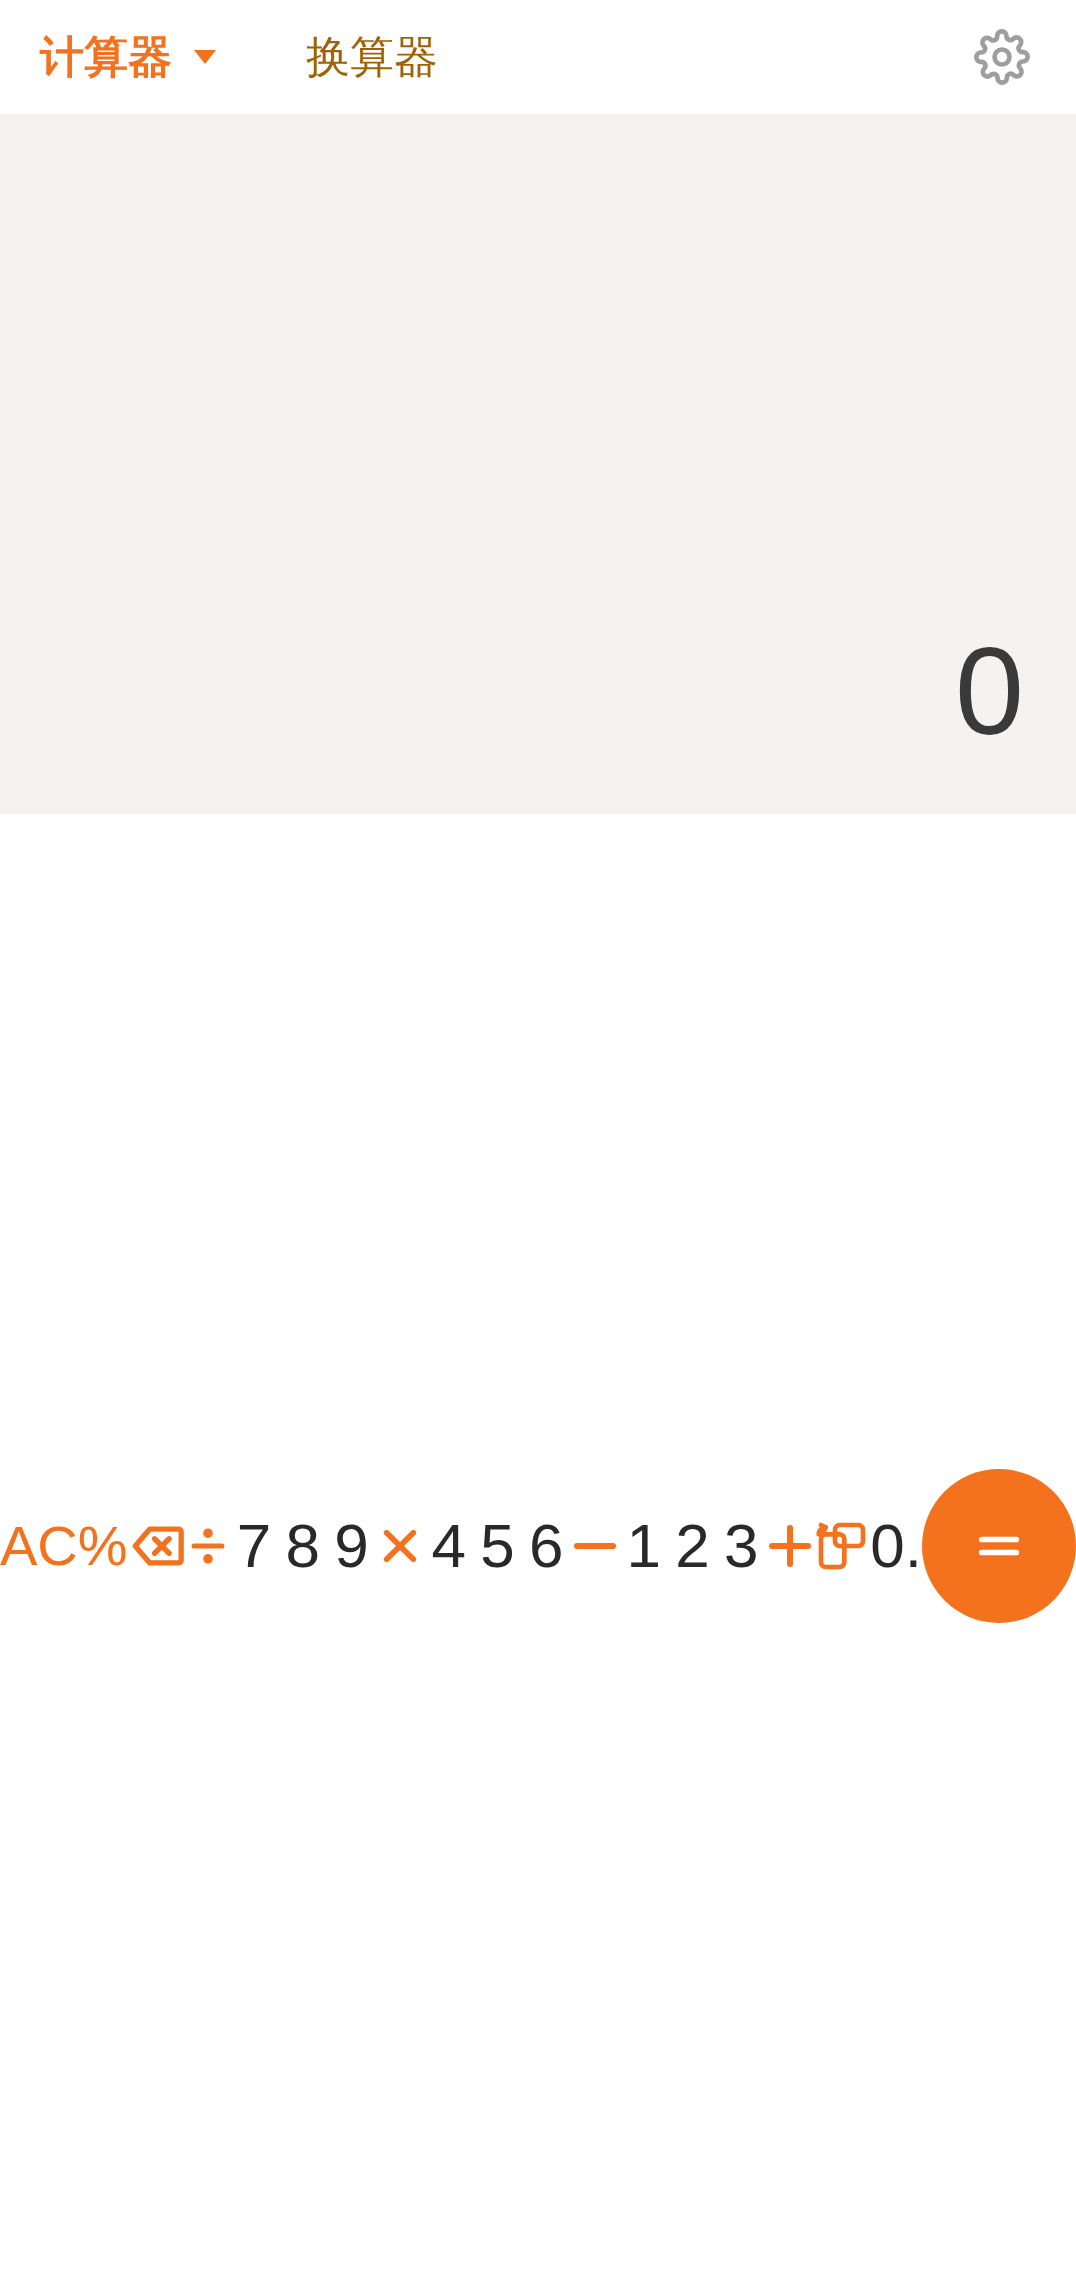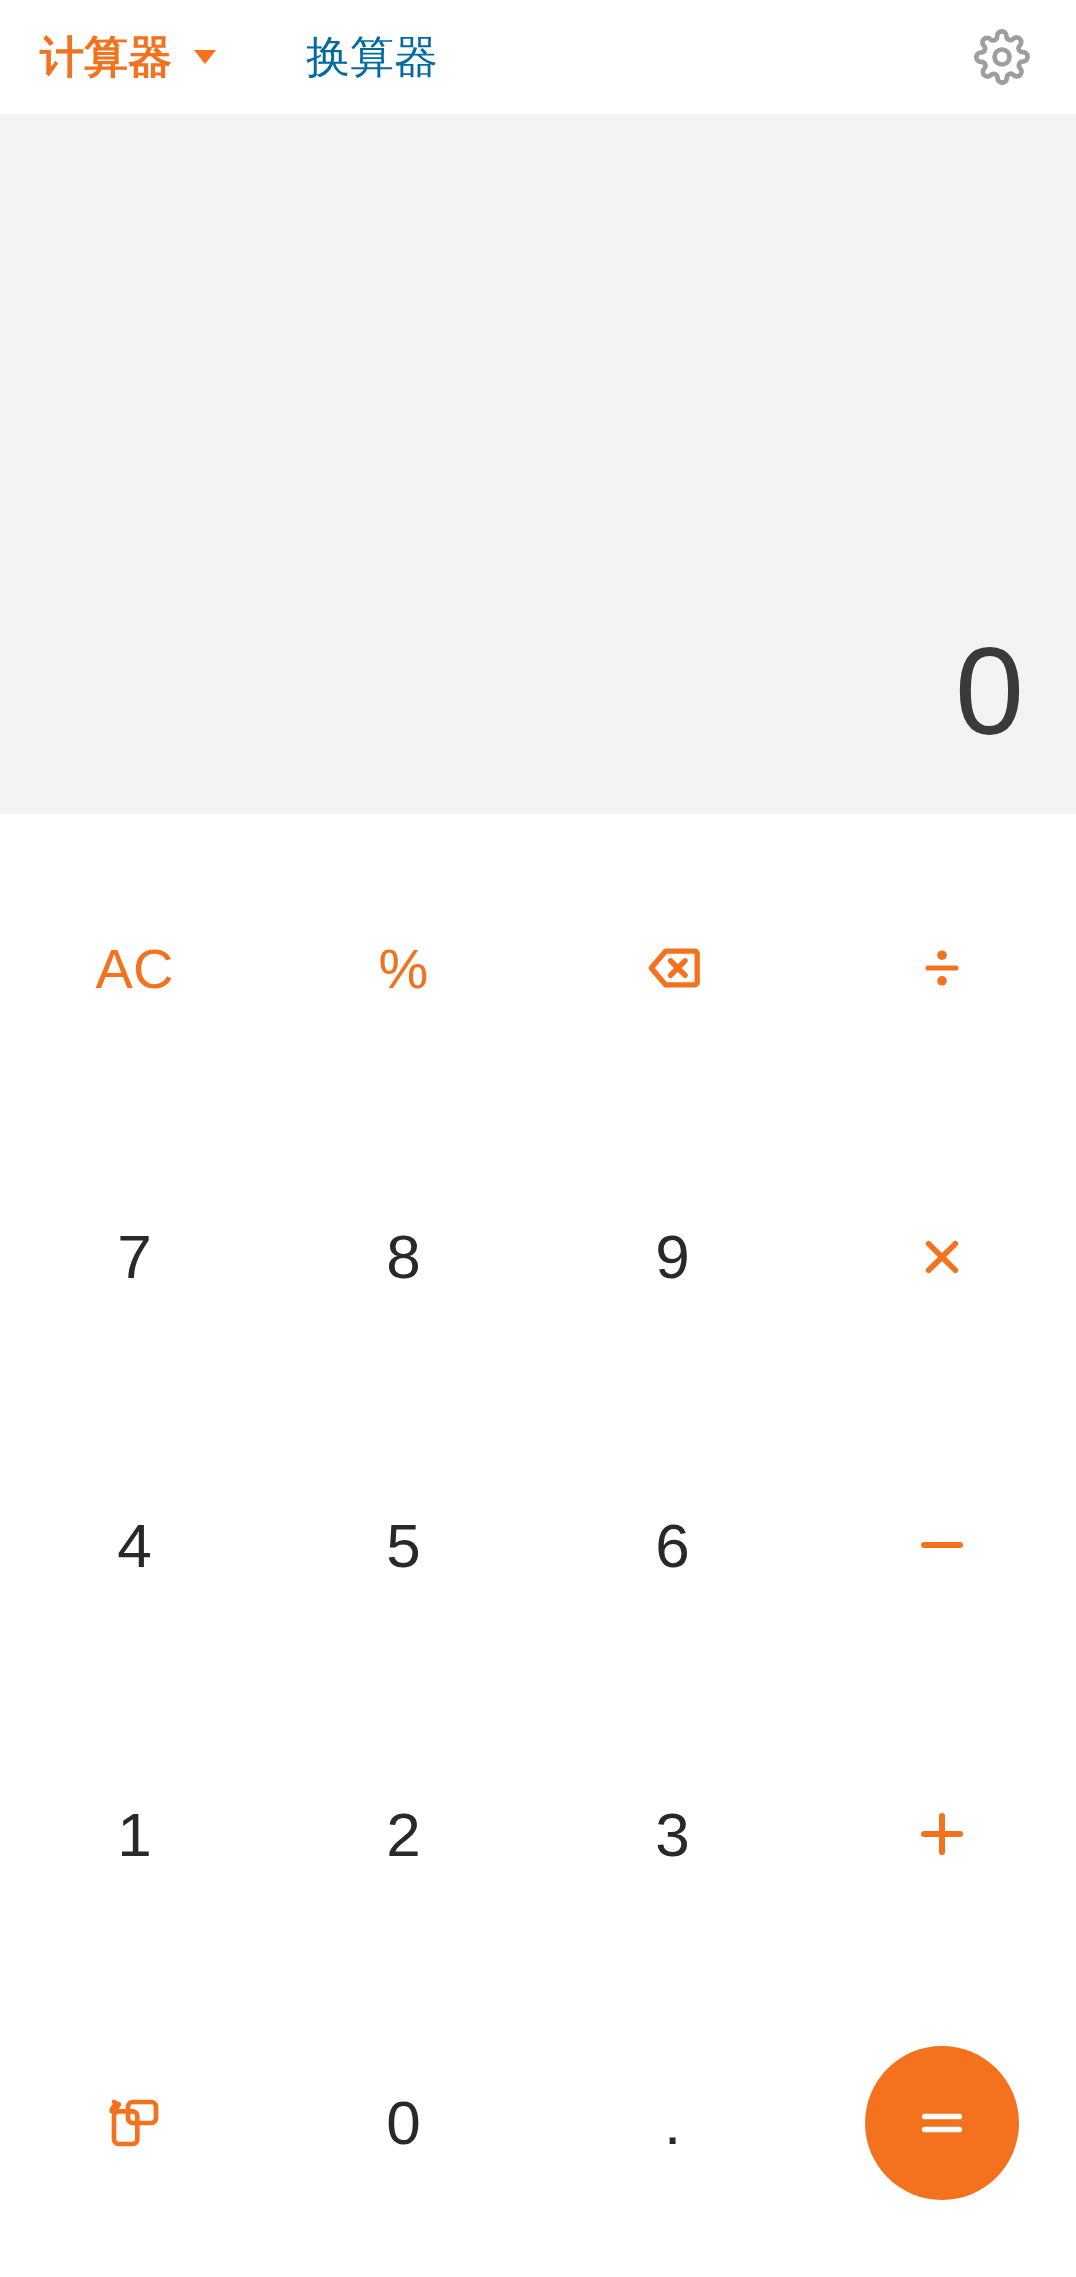--- a/index.html
+++ b/index.html
@@ -22,21 +22,21 @@
       padding: 0 40px;
     }
     .tab {
       font-size: 44px;
       font-weight: 700;
       margin-right: 90px;
       display: flex;
       align-items: center;
     }
     .tab.active { color: #f4711e; gap: 8px; }
-    .tab.inactive { color: #0369a1; font-weight: 500; }
+    .tab.inactive { color: #a16207; font-weight: 500; }
     .caret {
       margin-left: 14px;
       width: 0; height: 0;
       border-left: 11px solid transparent;
       border-right: 11px solid transparent;
       border-top: 14px solid #f4711e;
     }
     .header-spacer { flex: 1; }
     .gear-btn { color: #9e9e9e; padding: 6px; }
 
@@ -53,21 +53,21 @@
       font-size: 124px;
       font-weight: 400;
       color: #3a3a3a;
     }
 
     
     .keypad {
       flex: 1;
       background: #ffffff;
       display: flex;
-      flex-direction: column;
+      flex-direction: row;
       padding: 10px 0;
     }
     .row {
       flex: 1;
       display: flex;
     }
     .key {
       flex: 1;
       display: flex;
       align-items: center;

